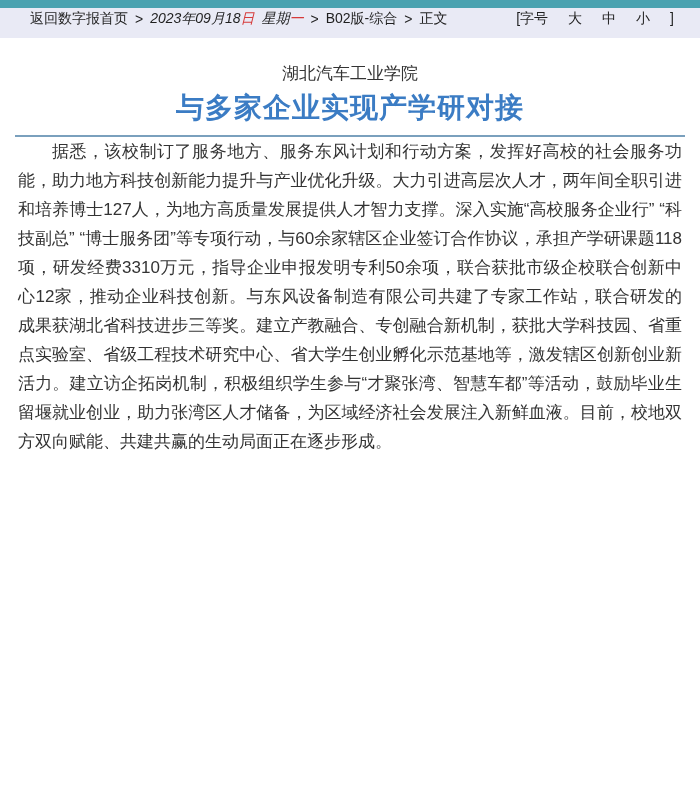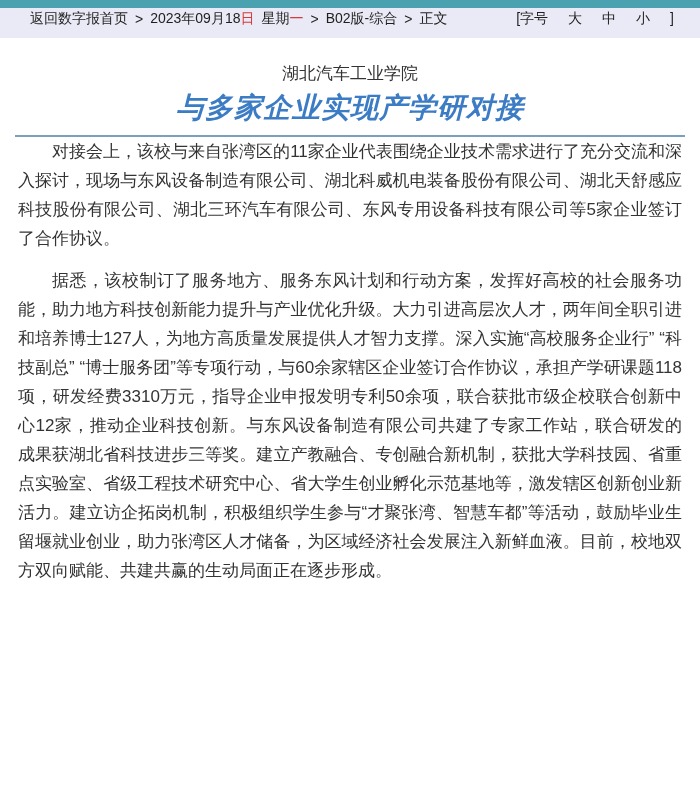--- a/index.html
+++ b/index.html
@@ -31,40 +31,39 @@
   }
   .crumbs {
     display: flex;
     align-items: center;
     gap: 7px;
     white-space: nowrap;
   }
   .crumb.link { color: #1f1f1f; text-decoration: none; cursor: pointer; }
   .sep { color: #1f1f1f; }
   .red { color: #d63a3a; }
-  .date-group { cursor: pointer; }
+  .date-group { cursor: pointer; font-style: italic; }
   .fs-control { display: flex; gap: 20px; white-space: nowrap; color: #1f1f1f; }
   .fs-option { cursor: pointer; }
   .article { padding: 0 18px; }
   .supertitle {
     text-align: center;
     font-size: 17px;
     color: #333333;
     margin-top: 25px;
     line-height: 22px;
   }
   .title {
     text-align: center;
     font-size: 28px;
     font-weight: bold;
     color: #3b7cc4;
     line-height: 34px;
     margin: 6px 0 10px;
     letter-spacing: 1px;
-    font-style: italic;
   }
   .divider {
     border: none;
     border-top: 2px solid #7aa0bd;
     margin: 0 -3px;
   }
   .byline {
     font-size: 17px;
     color: #333333;
     line-height: 29px;
@@ -106,18 +105,17 @@
       <span class="fs-option">小</span>
       <span>]</span>
     </div>
   </div>
 
   <div class="article">
     <div class="supertitle">湖北汽车工业学院</div>
     <h1 class="title" style="margin:6px 0 10px;">与多家企业实现产学研对接</h1>
     <hr class="divider">
     <div class="body-text">
-      <p>对接会上，该校与来自张湾区的11家企业代表围绕企业技术需求进行了充分交流和深入探讨，现场与东风设备制造有限公司、湖北科威机电装备股份有限公司、湖北天舒感应科技股份有限公司、湖北三环汽车有限公司、东风专用设备科技有限公司等5家企业签订了合作协议。</p>
       <p>据悉，该校制订了服务地方、服务东风计划和行动方案，发挥好高校的社会服务功能，助力地方科技创新能力提升与产业优化升级。大力引进高层次人才，两年间全职引进和培养博士127人，为地方高质量发展提供人才智力支撑。深入实施“高校服务企业行” “科技副总” “博士服务团”等专项行动，与60余家辖区企业签订合作协议，承担产学研课题118项，研发经费3310万元，指导企业申报发明专利50余项，联合获批市级企校联合创新中心12家，推动企业科技创新。与东风设备制造有限公司共建了专家工作站，联合研发的成果获湖北省科技进步三等奖。建立产教融合、专创融合新机制，获批大学科技园、省重点实验室、省级工程技术研究中心、省大学生创业孵化示范基地等，激发辖区创新创业新活力。建立访企拓岗机制，积极组织学生参与“才聚张湾、智慧车都”等活动，鼓励毕业生留堰就业创业，助力张湾区人才储备，为区域经济社会发展注入新鲜血液。目前，校地双方双向赋能、共建共赢的生动局面正在逐步形成。</p>
     </div>
   </div>
 
 </div>
 
 </body></html>

